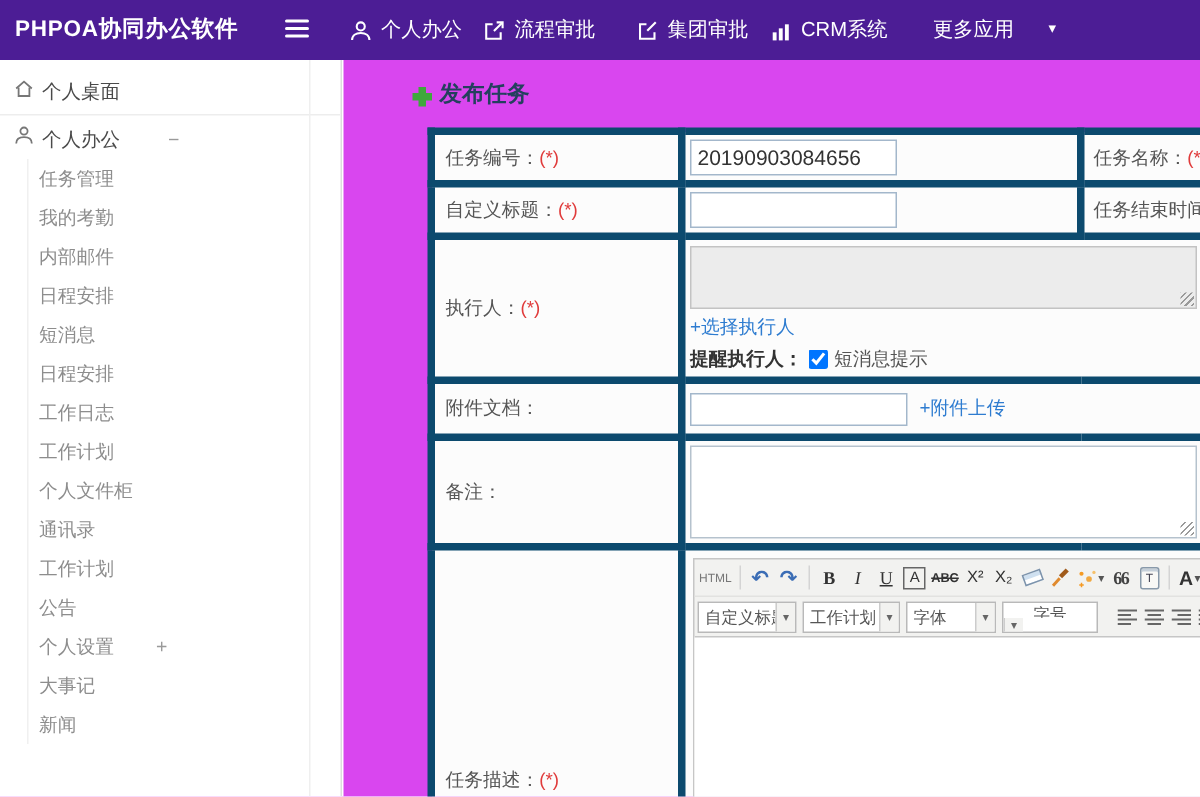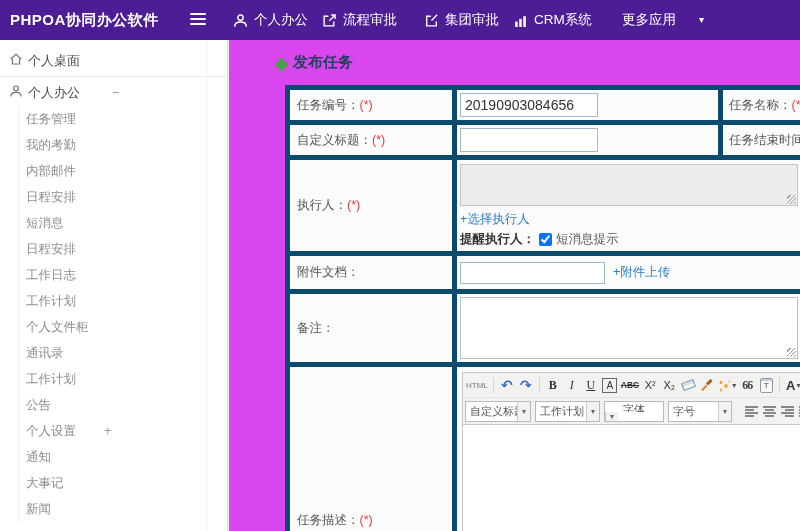--- a/index.html
+++ b/index.html
@@ -95,21 +95,21 @@
   .t-paste { width:13px; height:15px; border:1px solid #8899aa; background:#f8f8f6;
     font-size:8px; color:#445; display:inline-flex; align-items:center; justify-content:center;
     border-radius:2px; box-shadow:inset 0 2px 0 #c5cfd9; }
   .eraser { width:13px; height:8px; border:1px solid #7d93ab;
     background:linear-gradient(#cfe0f0 0 50%,#fff 50%); transform:rotate(-20deg); }
   .tsel { height:21px; background:#fff; border:1px solid #b9b9b9; display:flex;
     align-items:center; font-size:11px; color:#555; cursor:pointer; }
   .tsel .txt { padding:0 4px; flex:1; white-space:nowrap; overflow:hidden; }
   .tsel .arr { width:13px; align-self:stretch; border-left:1px solid #ccc; display:flex;
     align-items:center; justify-content:center; font-size:8px; color:#666; background:#f2f2f0; }
-  .sel-style { width:66px; } .sel-format { width:65px; } .sel-font { width:60px;flex-direction:column; } .sel-size { width:64px; }
+  .sel-style { width:66px; } .sel-format { width:65px; } .sel-font { width:60px; } .sel-size { width:64px;flex-direction:column; }
   .aligns { display:flex; gap:5px; margin-left:9px; }
   .aligns svg { cursor:pointer; display:block; }
   .edit-area { height:130px; background:#fff; border-top:1px solid #c6c6c6; cursor:text; }
 </style>
 </head>
 <body>
 
 <div class="header">
   <div class="logo">PHPOA协同办公软件</div>
   <div class="burger">
@@ -197,21 +197,20 @@
     <li><span>工作日志</span></li>
     <li><span>工作计划</span></li>
     <li><span>个人文件柜</span></li>
     <li><span>通讯录</span></li>
     <li><span>工作计划</span></li>
     <li><span>公告</span></li>
     <li>
       <span>个人设置</span>
       <span class="sub-toggle">+</span>
     </li>
-    <li><span>通知</span></li>
     <li><span>大事记</span></li>
     <li><span>新闻</span></li>
   </ul>
   <div class="side-track"></div>
 </div>
 
 <div class="content">
   <div class="page-title-row">
     <span class="plus-icon"></span>
     <span class="page-title">发布任务</span>

